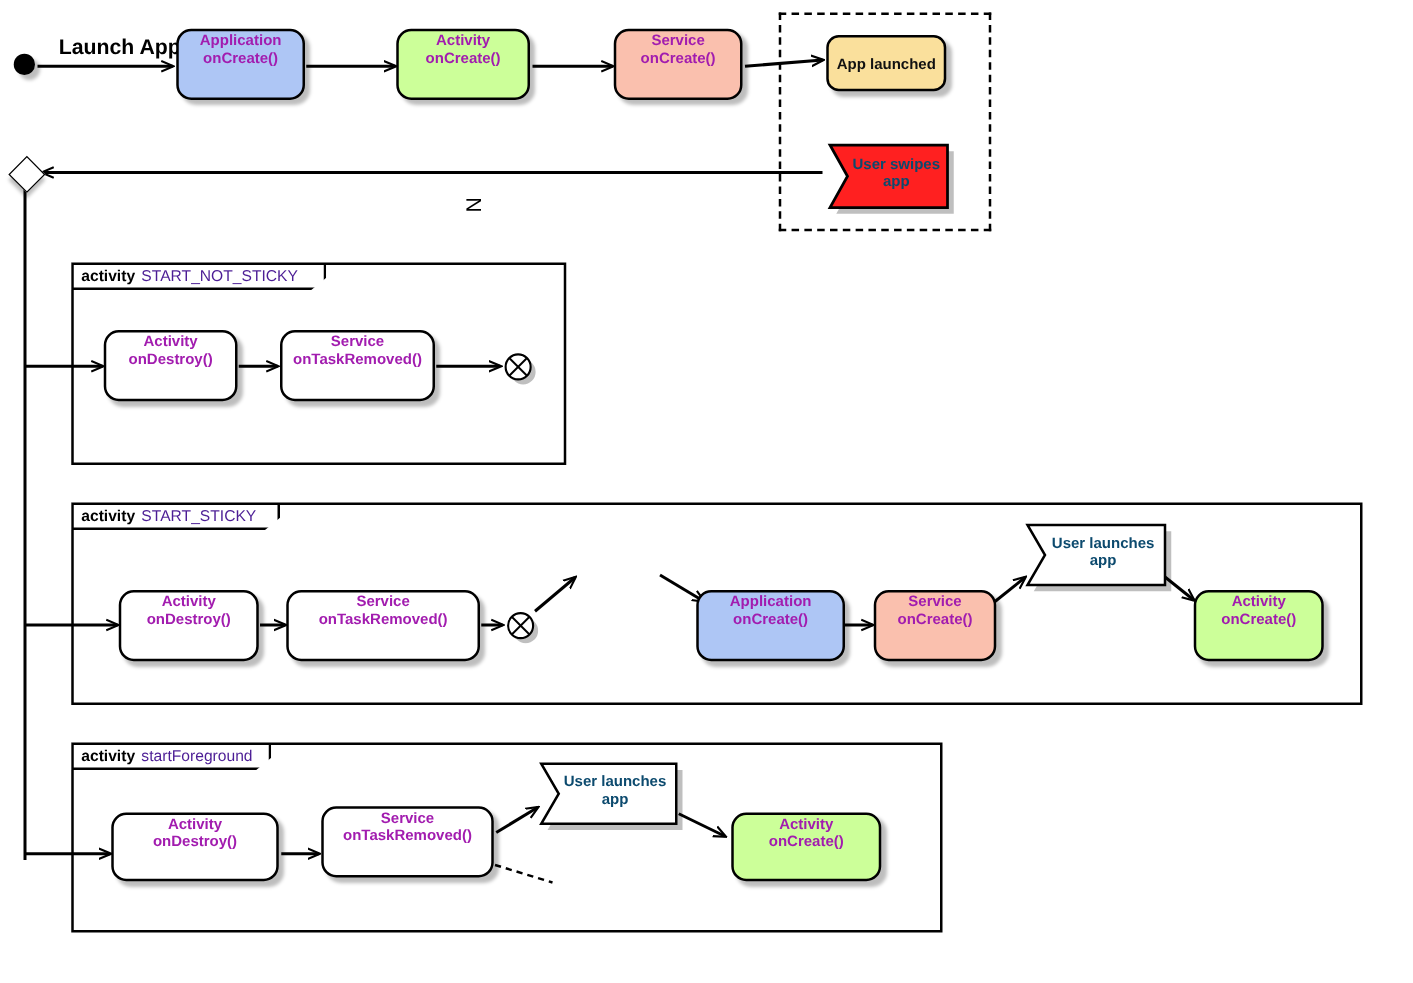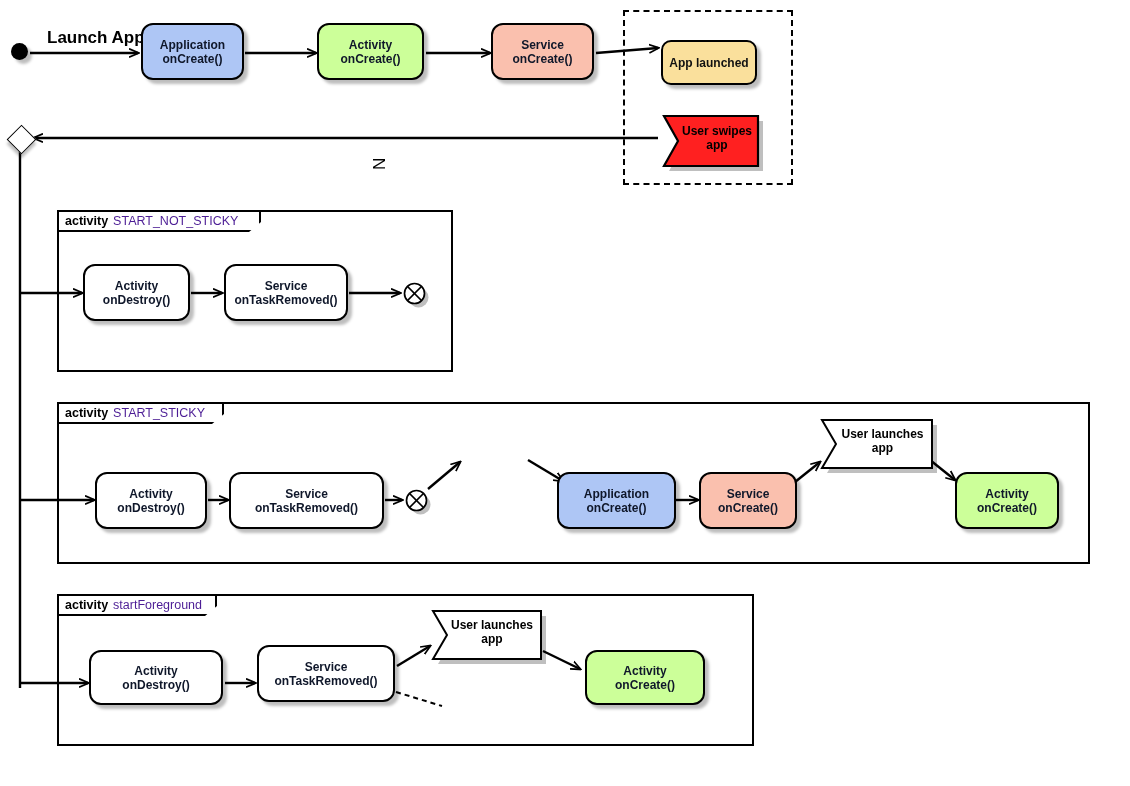--- a/index.html
+++ b/index.html
@@ -27,27 +27,27 @@
   }
   .node {
     position: absolute;
     box-sizing: border-box;
   }
   
   .act {
     border: 2px solid #000000;
     border-radius: 12px;
     display: flex;
-    align-items: center;
+    align-items: flex-start;
     justify-content: center;
     text-align: center;
     font-weight: bold;
     font-size: 12px;
     line-height: 14px;
-    color: #0f172a;
+    color: #a21caf;
     box-shadow: 4px 4px 3px rgba(0,0,0,0.26);
     background: #ffffff;
     white-space: pre-line;
   }
   
   .note-round {
     border: 2px solid #000000;
     border-radius: 10px;
     display: flex;
     align-items: center;
@@ -67,21 +67,21 @@
     position: absolute;
     left: 0; top: 0;
     width: 100%; height: 100%;
     display: flex;
     align-items: center;
     justify-content: center;
     text-align: center;
     font-weight: bold;
     font-size: 12px;
     line-height: 14px;
-    color: #000000;
+    color: #0c4a6e;
     white-space: pre-line;
     pointer-events: none;
   }
   .shape-label.lbl-shift-right { padding-left: 14px; box-sizing: border-box; }
   .shape-label.lbl-shift-left  { padding-right: 10px; box-sizing: border-box; }
 
   
   .sticky {
     position: absolute;
     font-size: 13px;
@@ -251,21 +251,21 @@
 onCreate()</span>
   </div>
 
   <div class="node act" style="left:491px; top:23px; width:103px; height:57px; background:#FAC0AE;">
     <span>Service
 onCreate()</span>
   </div>
 
   <div class="dashed-group" style="left:623px; top:10px; width:170px; height:175px;"></div>
 
-  <div class="note-round" style="position:absolute; left:661px; top:40px; width:92px; height:41px; background:#FAE09C;">
+  <div class="note-round" style="position:absolute; left:661px; top:28px; width:92px; height:41px; background:#FAE09C;">
     <span>App launched</span>
   </div>
 
   <div class="shape-wrap" style="left:658px; top:110px; width:104px; height:56px;">
     <svg width="108" height="60" viewBox="0 0 108 60">
       <path d="M6,6 L100,6 L100,56 L6,56 L20,31 Z" fill="rgba(0,0,0,0.25)" transform="translate(5,5)"></path>
       <path d="M6,6 L100,6 L100,56 L6,56 L20,31 Z" fill="#FF2020" stroke="#000" stroke-width="2.2"></path>
     </svg>
     <div class="shape-label lbl-shift-right">User swipes
 app</div>

